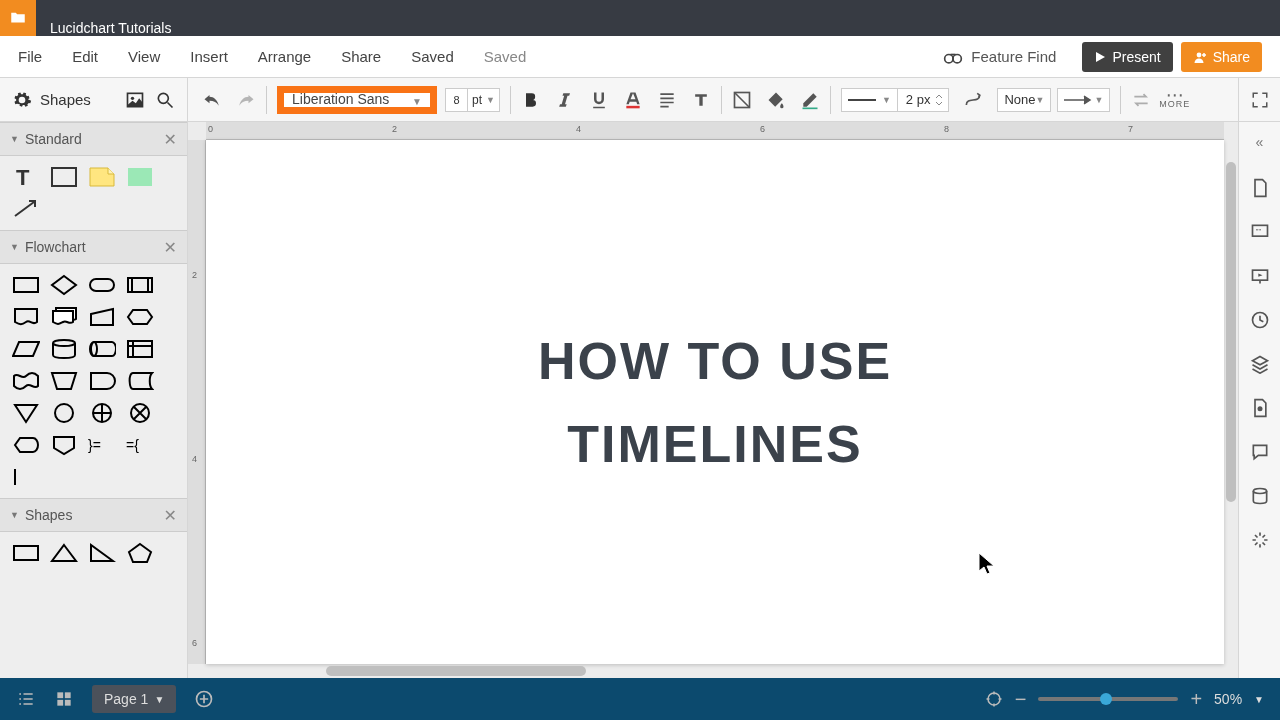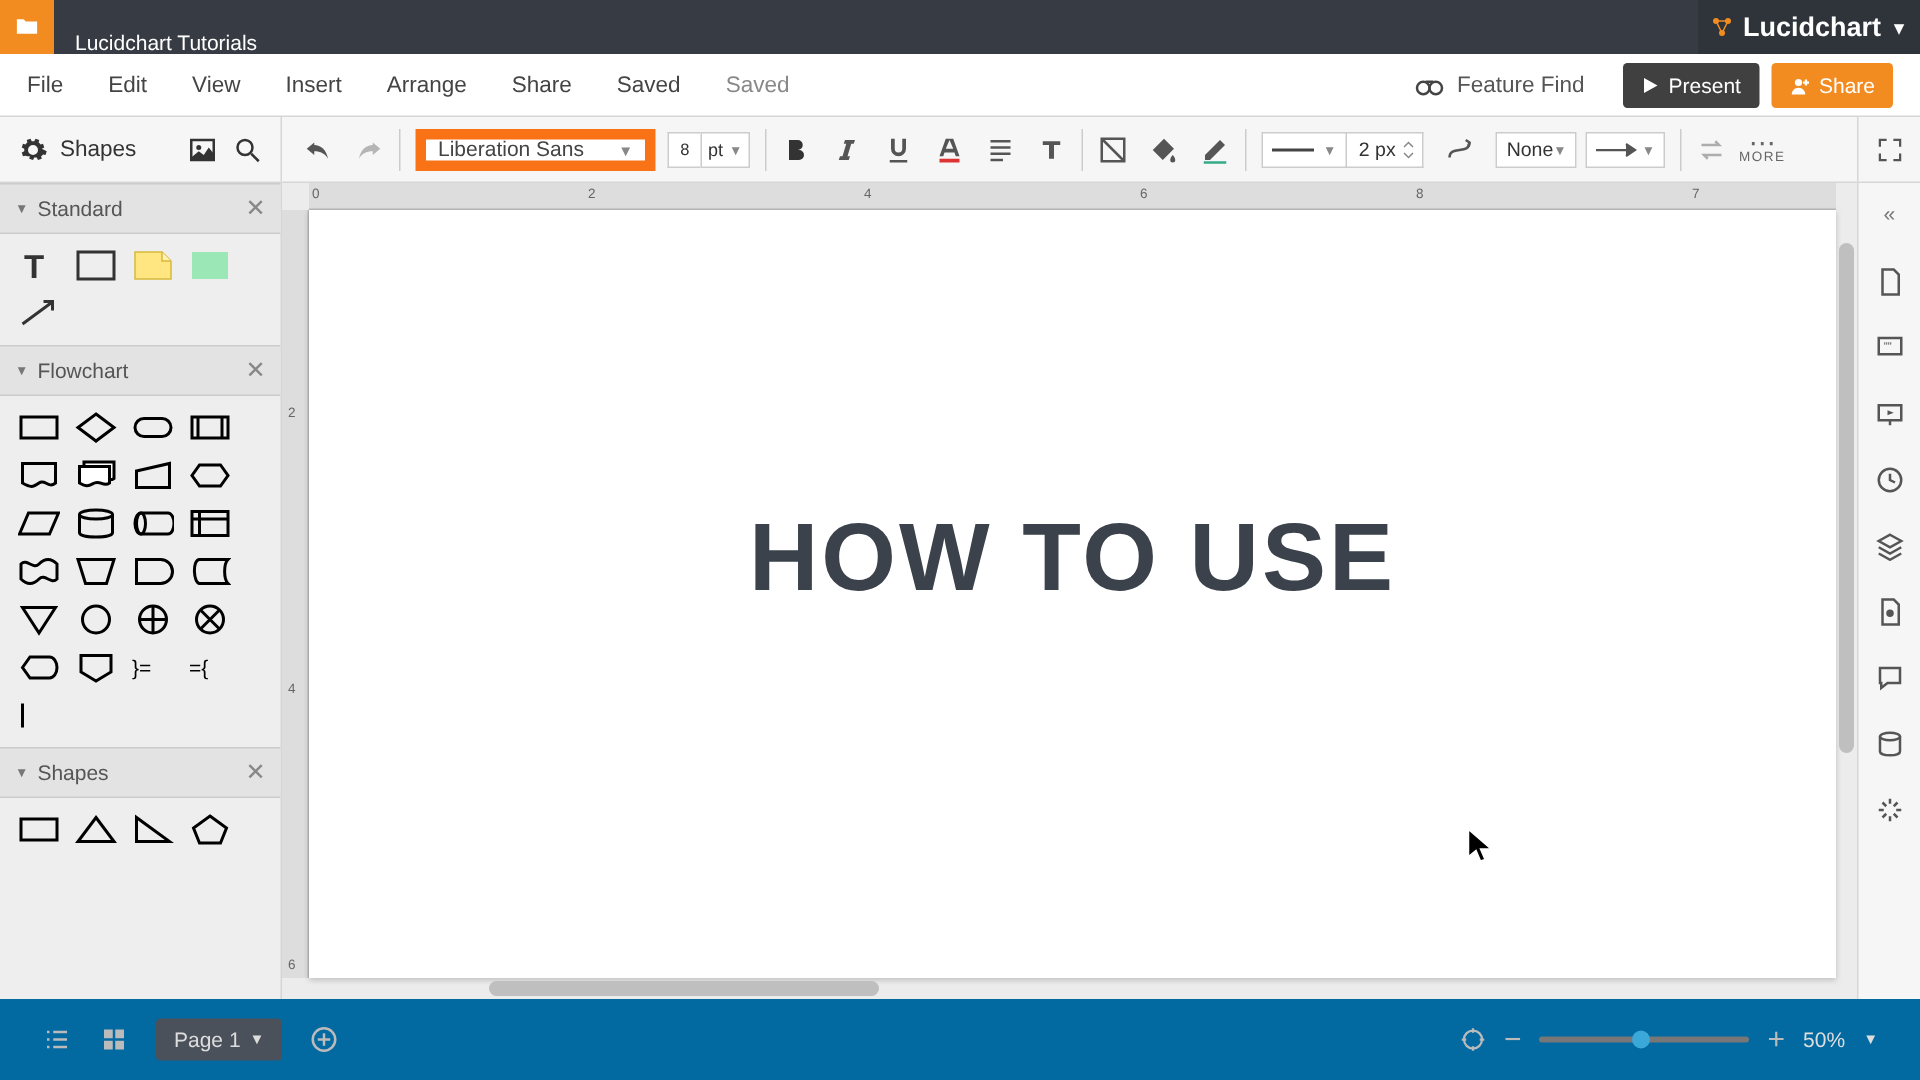--- a/index.html
+++ b/index.html
@@ -55,56 +55,46 @@
 .shape{width:28px;height:22px;display:flex;align-items:center;justify-content:center}
 .shape svg{width:28px;height:22px}
 .canvas-wrap{flex:1;position:relative;background:#ececec;overflow:hidden}
 .canvas-wrap .scrollbar-v{position:absolute;right:0;top:10px;bottom:10px;width:14px}
 .canvas-wrap .scrollbar-v .thumb{position:absolute;top:30px;height:340px;left:2px;right:2px;background:#bfbfbf;border-radius:6px}
 .ruler-h{position:absolute;top:0;left:18px;right:14px;height:18px;background:#ddd;border-bottom:1px solid #bbb;font-size:9px;color:#666}
 .ruler-h .tick{position:absolute;top:2px}
 .ruler-v{position:absolute;top:18px;left:0;width:18px;bottom:14px;background:#ddd;border-right:1px solid #bbb;font-size:9px;color:#666}
 .ruler-v .tick{position:absolute;left:4px}
 .canvas{position:absolute;top:18px;left:18px;right:14px;bottom:14px;background:#fff;box-shadow:0 1px 4px rgba(0,0,0,.2)}
-.canvas-title{position:absolute;top:180px;left:0;right:0;text-align:center;font-size:64px;font-weight:700;color:#3b424b;line-height:1.6;letter-spacing:2px}
+.canvas-title{position:absolute;top:180px;left:0;right:0;text-align:center;font-size:52px;font-weight:700;color:#3b424b;line-height:1.6;letter-spacing:2px}
 .scrollbar-h{position:absolute;left:18px;right:14px;bottom:0;height:14px}
 .scrollbar-h .thumb{position:absolute;left:120px;width:260px;top:2px;bottom:2px;background:#bfbfbf;border-radius:6px}
 .cursor-img{position:absolute;width:18px;height:24px}
 .rightbar{width:42px;background:#f6f6f6;border-left:1px solid #d6d6d6;display:flex;flex-direction:column;align-items:center;padding-top:8px;gap:24px}
 .rightbar .collapse{height:24px;width:100%;display:flex;align-items:center;justify-content:center;font-size:14px;color:#777}
 .rb-ico{width:20px;height:20px;color:#555}
 
-.bottombar{height:54px;background:#0369a1;display:flex;align-items:center;color:#ddd;padding:0 28px;font-size:14px}
+.bottombar{height:42px;background:#0c4a6e;display:flex;align-items:center;color:#ddd;padding:0 16px;font-size:14px}
 .bb-ico{width:20px;height:20px;color:#bbb;margin-right:18px}
 .page-tab{background:#4b515a;padding:6px 12px;border-radius:3px;display:flex;align-items:center;gap:6px}
 .bb-right{margin-left:auto;display:flex;align-items:center;gap:12px}
 .zoom-track{width:140px;height:4px;background:#777;position:relative;border-radius:2px}
 .zoom-track .knob{position:absolute;top:-4px;left:62px;width:12px;height:12px;border-radius:50%;background:#3aa8d8}
 svg{display:block}
 </style>
 </head>
 <body>
 
 <div class="titlebar">
   <div class="folder">
     <svg viewBox="0 0 24 24" width="18" height="18" fill="#fff">
         <path d="M3 5h6l2 2h10v11H3z"></path>
       </svg>
   </div>
   <div class="docname">Lucidchart Tutorials</div>
-  <div class="brand">
-    <svg class="brand-icon" viewBox="0 0 24 24">
-        <circle cx="6" cy="6" r="3" fill="#f28c20"></circle>
-        <circle cx="18" cy="6" r="3" fill="#f28c20"></circle>
-        <circle cx="12" cy="18" r="3" fill="#f28c20"></circle>
-        <path d="M6 6L18 6L12 18Z" fill="none" stroke="#f28c20" stroke-width="1.5"></path>
-      </svg>
-    <span class="brand-name"><b>Lucid</b>chart</span>
-    <span class="brand-caret">▾</span>
-  </div>
 </div>
 
 <div class="menubar">
   <span class="mi">File</span>
   <span class="mi">Edit</span>
   <span class="mi">View</span>
   <span class="mi">Insert</span>
   <span class="mi">Arrange</span>
   <span class="mi">Share</span>
   <span class="mi">Saved</span>
@@ -468,20 +458,21 @@
       <span class="tick" style="left:922px">7</span>
     </div>
     <div class="ruler-v">
       <span class="tick" style="top:130px">2</span>
       <span class="tick" style="top:314px">4</span>
       <span class="tick" style="top:498px">6</span>
     </div>
     <div class="canvas">
       <div class="canvas-title">
         <div>HOW TO USE</div>
+        <div>TIMELINES</div>
       </div>
     </div>
     <svg class="cursor-img" style="left:790px;top:430px" viewBox="0 0 18 24">
         <path d="M1 1l0 18 5-4 3 7 3-1-3-7 7 0z" fill="#000" stroke="#fff" stroke-width="1"></path>
       </svg>
     <div class="scrollbar-v">
         <div class="thumb"></div>
       </div>
     <div class="scrollbar-h">
         <div class="thumb"></div>

